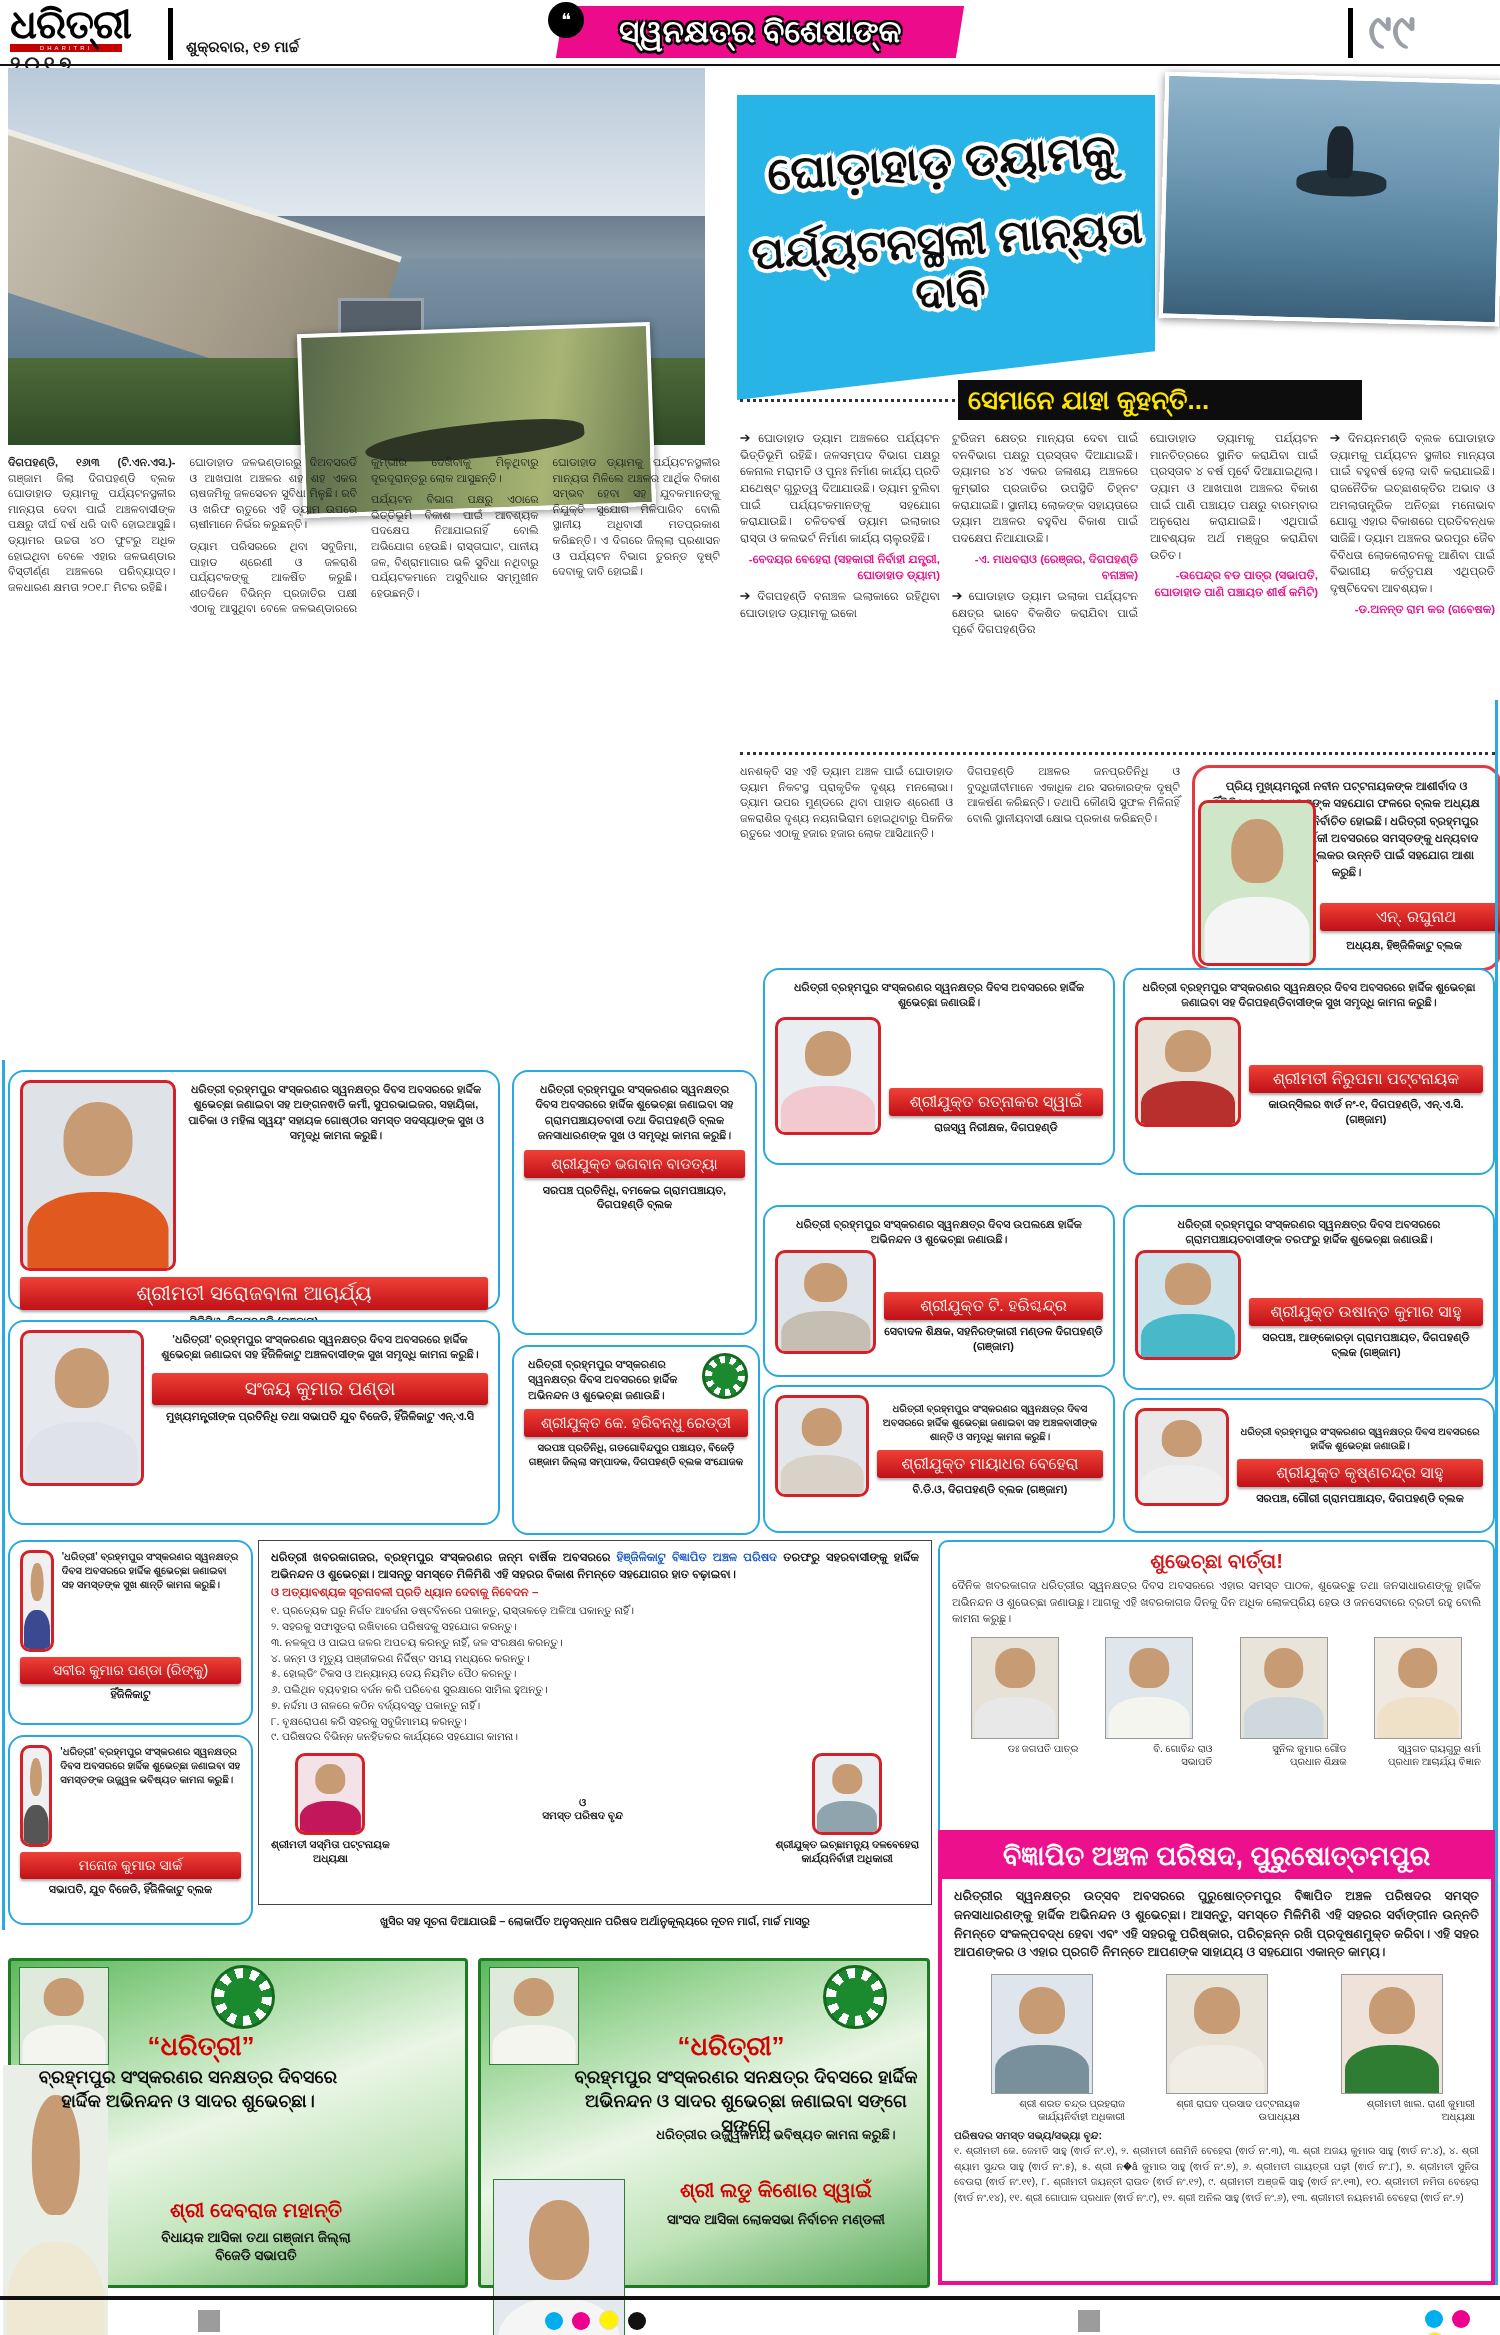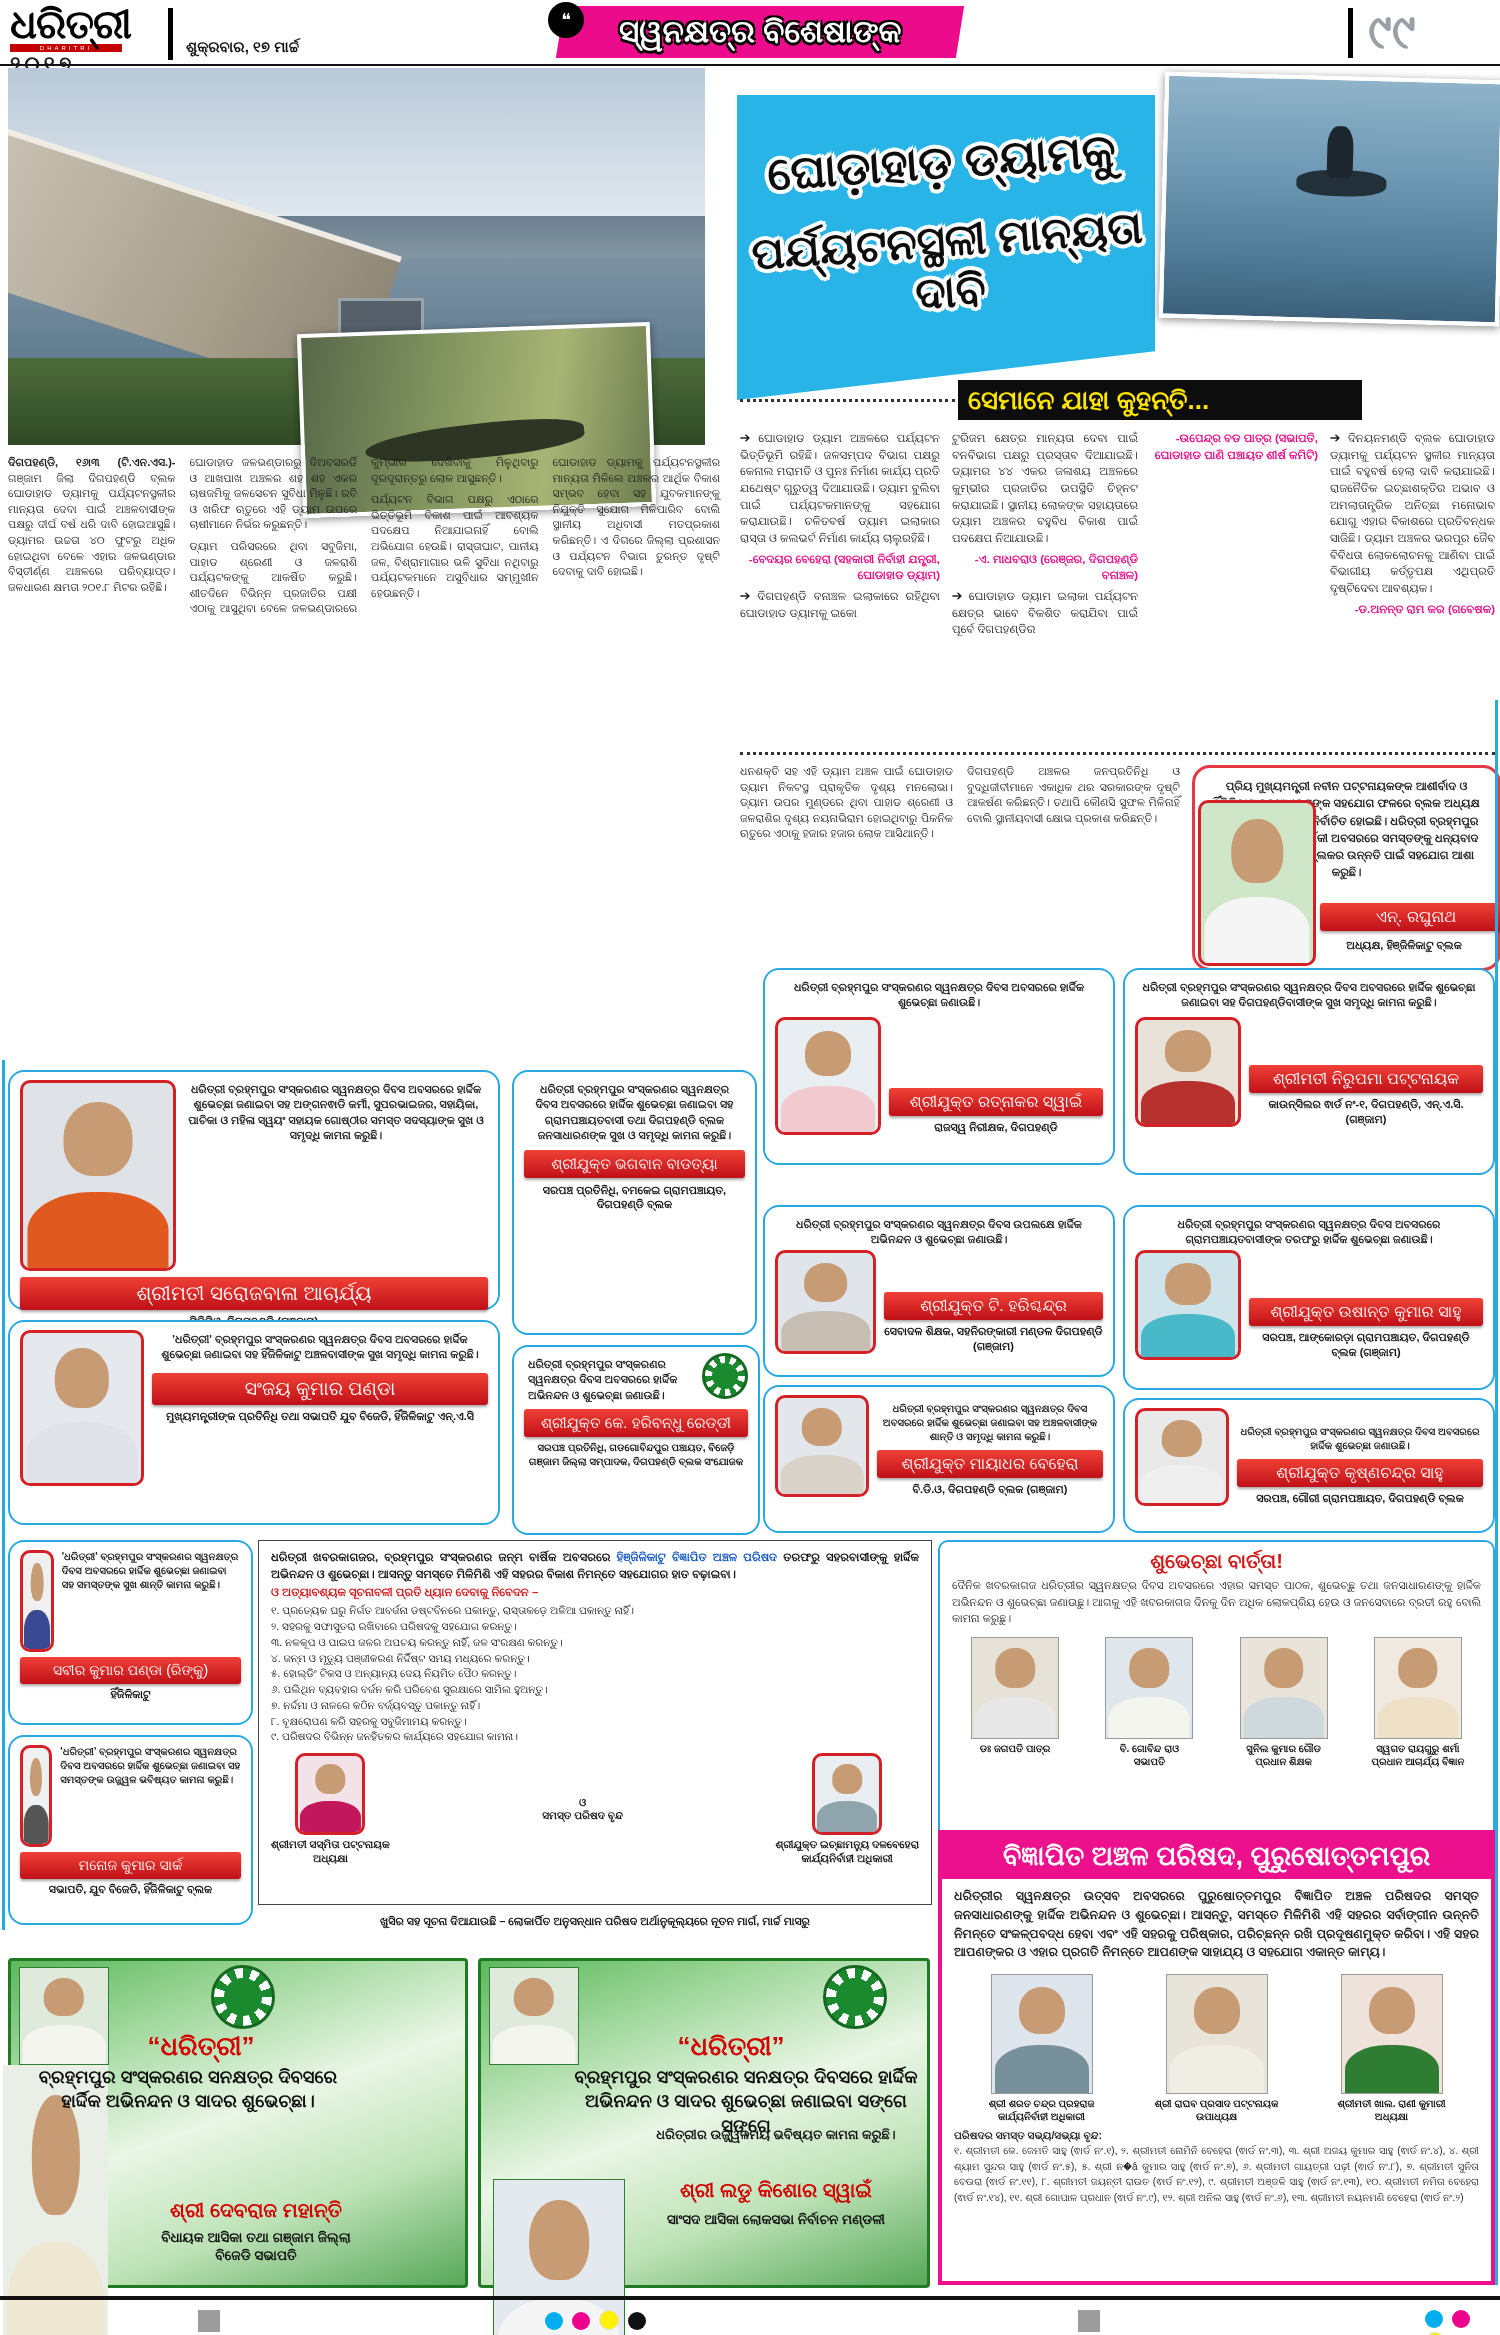--- a/index.html
+++ b/index.html
@@ -59,21 +59,21 @@
   .notice-head{font-size:11.5px;font-weight:bold;text-align:justify;line-height:1.45;}
   .notice-head .blue{color:#1356c4;}
   .notice-sub{color:#d21a1a;font-weight:bold;font-size:11.5px;margin:4px 0;}
   .notice-item{font-size:10.5px;line-height:1.5;margin:0;}
   .signrow{display:flex;justify-content:space-between;align-items:flex-end;margin-top:8px;}
   .signcell{text-align:center;font-size:10.5px;font-weight:bold;line-height:1.3;}
   .wishbox{border:2px solid #2aa9e0;border-radius:10px;background:#fff;padding:8px 12px;box-sizing:border-box;}
   .wishbox-title{color:#d21a1a;font-weight:bold;font-size:20px;text-align:center;margin:0 0 4px;}
   .wishbox-body{font-size:11px;line-height:1.5;text-align:justify;color:#222;}
   .peoplerow{display:flex;justify-content:space-between;gap:8px;margin-top:10px;}
-  .pcell{flex:1;text-align:center;font-size:10px;font-weight:bold;line-height:1.3;color:#111;}
+  .pcell{flex:1;text-align:right;font-size:10px;font-weight:normal;line-height:1.3;color:#111;}
   .pinkpanel{border:4px solid #ec108c;background:#fff;box-sizing:border-box;}
   .pink-title{background:#ec108c;color:#fff;font-size:27px;font-weight:bold;text-align:center;padding:7px 4px;}
   .pink-body{font-size:12.5px;font-weight:bold;line-height:1.5;text-align:justify;color:#222;padding:8px 12px 2px;}
   .pink-members{font-size:10px;line-height:1.55;color:#222;padding:4px 12px 8px;text-align:justify;}
   .pink-members b{display:block;font-size:10.5px;}
   
   .ad{border:3px solid #1f7a23;border-radius:4px;box-sizing:border-box;
       background:linear-gradient(160deg,#5cb85c 0%,#9fd79b 22%,#eaf6e6 48%,#bfe3b8 72%,#58a85a 100%);}
   .ad-brand{color:#d40000;font-size:26px;font-weight:bold;text-align:center;}
   .ad-line{color:#0d0d0d;font-size:18px;font-weight:bold;text-align:center;line-height:1.35;}
@@ -143,20 +143,21 @@
     <p>➔ ଘୋଡାହାଡ ଡ୍ୟାମ ଅଞ୍ଚଳରେ ପର୍ଯ୍ୟଟନ ଭିତ୍ତିଭୂମି ରହିଛି। ଜଳସମ୍ପଦ ବିଭାଗ ପକ୍ଷରୁ କେନାଲ ମରାମତି ଓ ପୁନଃ ନିର୍ମାଣ କାର୍ଯ୍ୟ ପ୍ରତି ଯଥେଷ୍ଟ ଗୁରୁତ୍ୱ ଦିଆଯାଉଛି। ଡ୍ୟାମ ବୁଲିବା ପାଇଁ ପର୍ଯ୍ୟଟକମାନଙ୍କୁ ସହଯୋଗ କରାଯାଉଛି। ଚଳିତବର୍ଷ ଡ୍ୟାମ ଇଲାକାର ରାସ୍ତା ଓ କଲଭର୍ଟ ନିର୍ମାଣ କାର୍ଯ୍ୟ ଚାଲୁରହିଛି।</p>
     <p class="att">-ବେଦୟର ବେହେରା (ସହକାରୀ ନିର୍ବାହୀ ଯନ୍ତ୍ରୀ, ଘୋଡାହାଡ ଡ୍ୟାମ)</p>
     <p>➔ ଦିଗପହଣ୍ଡି ବନାଞ୍ଚଳ ଇଲାକାରେ ରହିଥିବା ଘୋଡାହାଡ ଡ୍ୟାମକୁ ଇକୋ</p>
   </div>
   <div class="abs speak-col" style="left:952px;top:430px;width:186px;">
     <p>ଟୁରିଜମ କ୍ଷେତ୍ର ମାନ୍ୟତା ଦେବା ପାଇଁ ବନବିଭାଗ ପକ୍ଷରୁ ପ୍ରସ୍ତାବ ଦିଆଯାଇଛି। ଡ୍ୟାମର ୪୪ ଏକର ଜଳାଶୟ ଅଞ୍ଚଳରେ କୁମ୍ଭୀର ପ୍ରଜାତିର ଉପସ୍ଥିତି ଚିହ୍ନଟ କରାଯାଇଛି। ସ୍ଥାନୀୟ ଲୋକଙ୍କ ସହାୟତାରେ ଡ୍ୟାମ ଅଞ୍ଚଳର ବହୁବିଧ ବିକାଶ ପାଇଁ ପଦକ୍ଷେପ ନିଆଯାଉଛି।</p>
     <p class="att">-ଏ. ମାଧବରାଓ (ରେଞ୍ଜର, ଦିଗପହଣ୍ଡି ବନାଞ୍ଚଳ)</p>
     <p>➔ ଘୋଡାହାଡ ଡ୍ୟାମ ଇଲାକା ପର୍ଯ୍ୟଟନ କ୍ଷେତ୍ର ଭାବେ ବିକଶିତ କରାଯିବା ପାଇଁ ପୂର୍ବେ ଦିଗପହଣ୍ଡିର</p>
   </div>
   <div class="abs speak-col" style="left:1150px;top:430px;width:168px;">
+    <p>ଘୋଡାହାଡ ଡ୍ୟାମକୁ ପର୍ଯ୍ୟଟନ ମାନଚିତ୍ରରେ ସ୍ଥାନିତ କରାଯିବା ପାଇଁ ପ୍ରସ୍ତାବ ୪ ବର୍ଷ ପୂର୍ବେ ଦିଆଯାଇଥିଲା। ଡ୍ୟାମ ଓ ଆଖପାଖ ଅଞ୍ଚଳର ବିକାଶ ପାଇଁ ପାଣି ପଞ୍ଚାୟତ ପକ୍ଷରୁ ବାରମ୍ବାର ଅନୁରୋଧ କରାଯାଇଛି। ଏଥିପାଇଁ ଆବଶ୍ୟକ ଅର୍ଥ ମଞ୍ଜୁର କରାଯିବା ଉଚିତ।</p>
     <p class="att">-ଉପେନ୍ଦ୍ର ବଡ ପାତ୍ର (ସଭାପତି, ଘୋଡାହାଡ ପାଣି ପଞ୍ଚାୟତ ଶୀର୍ଷ କମିଟି)</p>
   </div>
   <div class="abs speak-col" style="left:1330px;top:430px;width:165px;">
     <p>➔ ଦିନୟନମଣ୍ଡି ବ୍ଲକ ଘୋଡାହାଡ ଡ୍ୟାମକୁ ପର୍ଯ୍ୟଟନ ସ୍ଥଳୀର ମାନ୍ୟତା ପାଇଁ ବହୁବର୍ଷ ହେଲା ଦାବି କରାଯାଇଛି। ରାଜନୈତିକ ଇଚ୍ଛାଶକ୍ତିର ଅଭାବ ଓ ଅମଲାତାନ୍ତ୍ରିକ ଅନିଚ୍ଛା ମନୋଭାବ ଯୋଗୁ ଏହାର ବିକାଶରେ ପ୍ରତିବନ୍ଧକ ସାଜିଛି। ଡ୍ୟାମ ଅଞ୍ଚଳର ଭରପୂର ଜୈବ ବିବିଧତା ଲୋକଲୋଚନକୁ ଆଣିବା ପାଇଁ ବିଭାଗୀୟ କର୍ତ୍ତୃପକ୍ଷ ଏଥିପ୍ରତି ଦୃଷ୍ଟିଦେବା ଆବଶ୍ୟକ।</p>
     <p class="att">-ଡ.ଅନନ୍ତ ରାମ କର (ଗବେଷକ)</p>
   </div>
   <div class="abs dotted" style="left:740px;top:752px;width:755px;"></div>
 
   <div class="abs artcols" style="left:8px;top:455px;width:712px;height:600px;column-count:4;">
     <p class="lead">ଦିଗପହଣ୍ଡି, ୧୬ା୩ (ଟି.ଏନ.ଏସ.)- ଗଞ୍ଜାମ ଜିଲା ଦିଗପହଣ୍ଡି ବ୍ଲକ ଘୋଡାହାଡ ଡ୍ୟାମକୁ ପର୍ଯ୍ୟଟନସ୍ଥଳୀର ମାନ୍ୟତା ଦେବା ପାଇଁ ଅଞ୍ଚଳବାସୀଙ୍କ ପକ୍ଷରୁ ଦୀର୍ଘ ବର୍ଷ ଧରି ଦାବି ହୋଇଆସୁଛି। ଡ୍ୟାମର ଉଚ୍ଚତା ୪୦ ଫୁଟରୁ ଅଧିକ ହୋଇଥିବା ବେଳେ ଏହାର ଜଳଭଣ୍ଡାର ବିସ୍ତୀର୍ଣ୍ଣ ଅଞ୍ଚଳରେ ପରିବ୍ୟାପ୍ତ। ଜଳଧାରଣ କ୍ଷମତା ୨୦୧.୮ ମିଟର ରହିଛି।</p>

